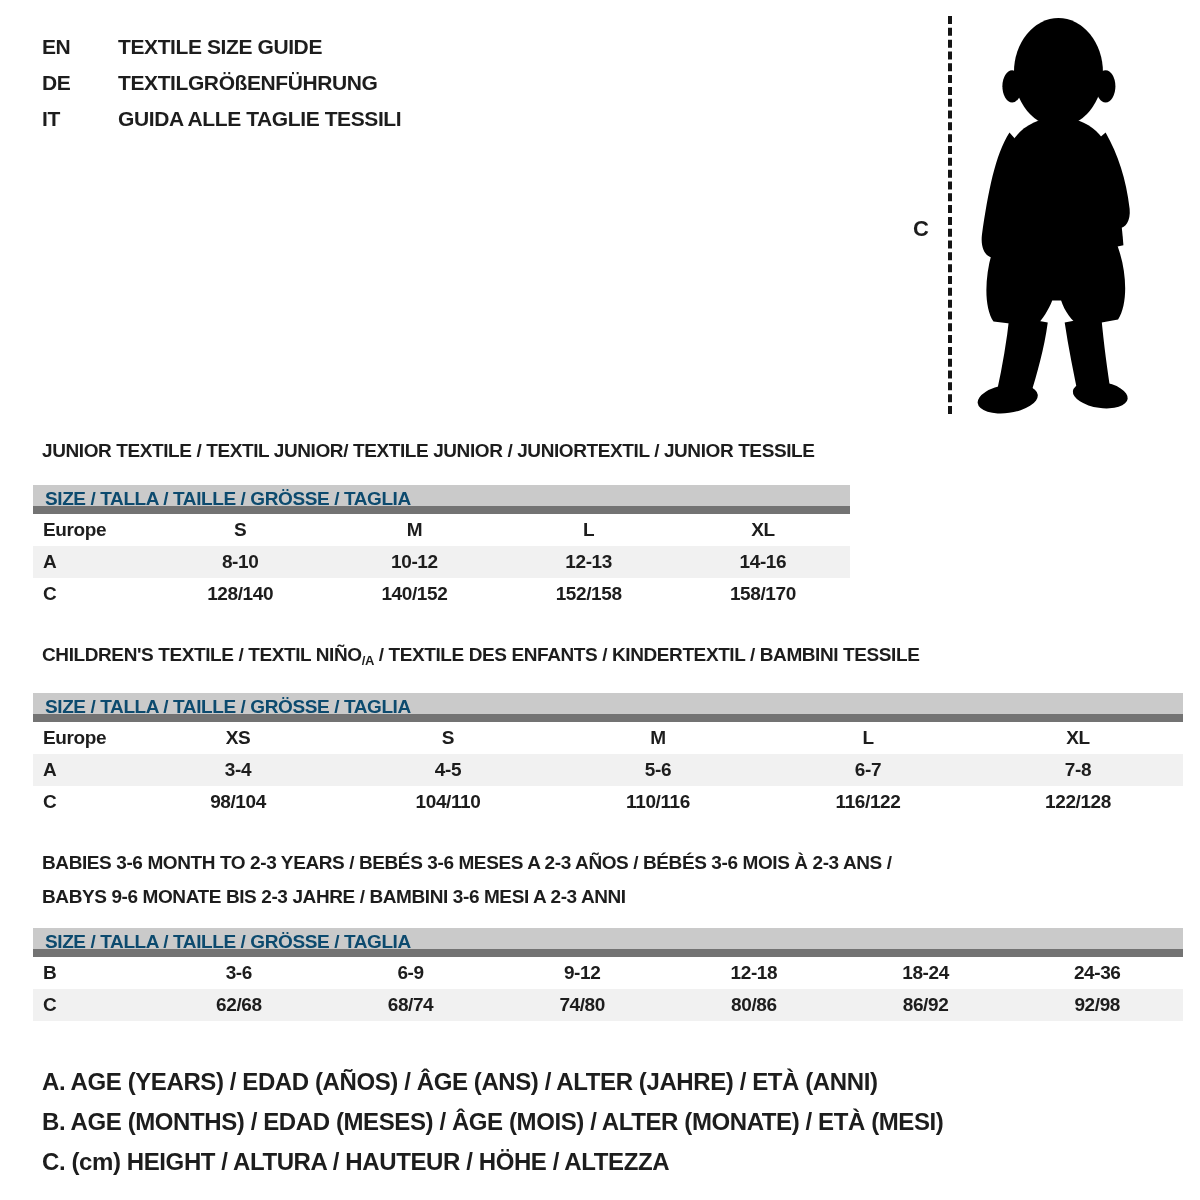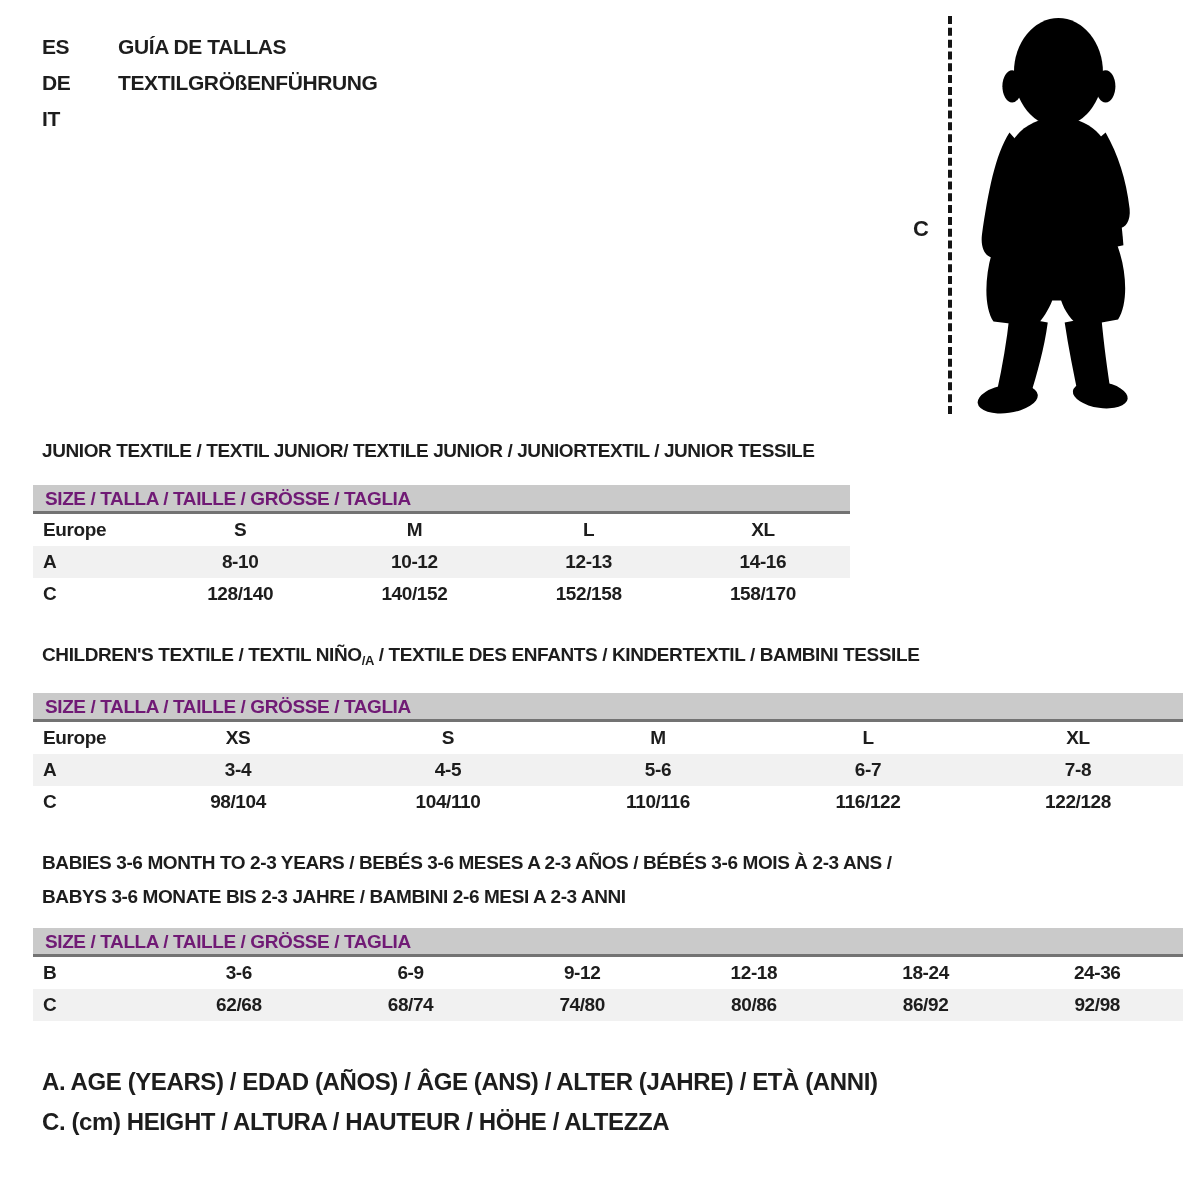--- a/index.html
+++ b/index.html
@@ -34,51 +34,52 @@
     position: absolute; left: 42px;
     font-size: 19px; line-height: 22px;
     white-space: nowrap;
   }
   .sub-a { font-size: 13px; position: relative; top: 4px; }
 
   
   .size-table { position: absolute; left: 33px; }
   .size-bar {
     height: 29px; line-height: 27px;
-    background: #cacaca; border-bottom: 3px solid #737373;
-    color: #701a75; font-size: 19px; padding-left: 12px;
+    background: #cacaca; border-bottom: 8px solid #737373;
+    color: #0c4a6e; font-size: 19px; padding-left: 12px;
   }
   .t-row { display: flex; height: 32px; line-height: 32px; font-size: 19px; }
   .t-row.alt { background: #f1f1f1; }
   .t-label { padding-left: 10px; }
   .t-cell { flex: 1; text-align: center; }
   .w-junior { width: 817px; }
   .w-wide { width: 1150px; }
   .lbl-junior { width: 120px; }
   .lbl-children { width: 100px; }
   .lbl-babies { width: 120px; }
 
   
   .legend { position: absolute; left: 42px; top: 1062px; }
   .legend-line { height: 40px; line-height: 40px; font-size: 24px; white-space: nowrap; }
 </style>
 </head>
 <body>
 
 <div class="lang-block">
   <div class="lang-row">
-    <span class="lang-code">ES</span>
-    <span class="lang-label">GUÍA DE TALLAS</span>
+    <span class="lang-code">EN</span>
+    <span class="lang-label">TEXTILE SIZE GUIDE</span>
   </div>
   <div class="lang-row">
     <span class="lang-code">DE</span>
     <span class="lang-label">TEXTILGRÖßENFÜHRUNG</span>
   </div>
   <div class="lang-row">
     <span class="lang-code">IT</span>
+    <span class="lang-label">GUIDA ALLE TAGLIE TESSILI</span>
   </div>
 </div>
 
 <div class="dash-line"></div>
 <div class="measure-label">C</div>
 <svg class="toddler-svg" width="178" height="402" viewBox="0 0 200 400" preserveAspectRatio="none">
   <g fill="#000000">
 
     <ellipse cx="105" cy="56" rx="50" ry="54"></ellipse>
     <ellipse cx="53" cy="70" rx="11" ry="16"></ellipse>
@@ -155,21 +156,21 @@
     <div class="t-cell">98/104</div>
     <div class="t-cell">104/110</div>
     <div class="t-cell">110/116</div>
     <div class="t-cell">116/122</div>
     <div class="t-cell">122/128</div>
   </div>
 </div>
 
 <div class="section-title" style="top:850px">
   <div style="height:36px;line-height:26px">BABIES 3-6 MONTH TO 2-3 YEARS / BEBÉS 3-6 MESES A 2-3 AÑOS / BÉBÉS 3-6 MOIS À 2-3 ANS /</div>
-  <div>BABYS 3-6 MONATE BIS 2-3 JAHRE / BAMBINI 2-6 MESI A 2-3 ANNI</div>
+  <div>BABYS 9-6 MONATE BIS 2-3 JAHRE / BAMBINI 3-6 MESI A 2-3 ANNI</div>
 </div>
 
 <div class="size-table w-wide" style="top:928px">
   <div class="size-bar">SIZE / TALLA / TAILLE / GRÖSSE / TAGLIA</div>
   <div class="t-row">
     <div class="t-label lbl-babies">B</div>
     <div class="t-cell">3-6</div>
     <div class="t-cell">6-9</div>
     <div class="t-cell">9-12</div>
     <div class="t-cell">12-18</div>
@@ -182,14 +183,15 @@
     <div class="t-cell">68/74</div>
     <div class="t-cell">74/80</div>
     <div class="t-cell">80/86</div>
     <div class="t-cell">86/92</div>
     <div class="t-cell">92/98</div>
   </div>
 </div>
 
 <div class="legend">
   <div class="legend-line">A. AGE (YEARS) / EDAD (AÑOS) / ÂGE (ANS) / ALTER (JAHRE) / ETÀ (ANNI)</div>
+  <div class="legend-line">B. AGE (MONTHS) / EDAD (MESES) / ÂGE (MOIS) / ALTER (MONATE) / ETÀ (MESI)</div>
   <div class="legend-line">C. (cm) HEIGHT / ALTURA / HAUTEUR / HÖHE / ALTEZZA</div>
 </div>
 
 </body></html>

